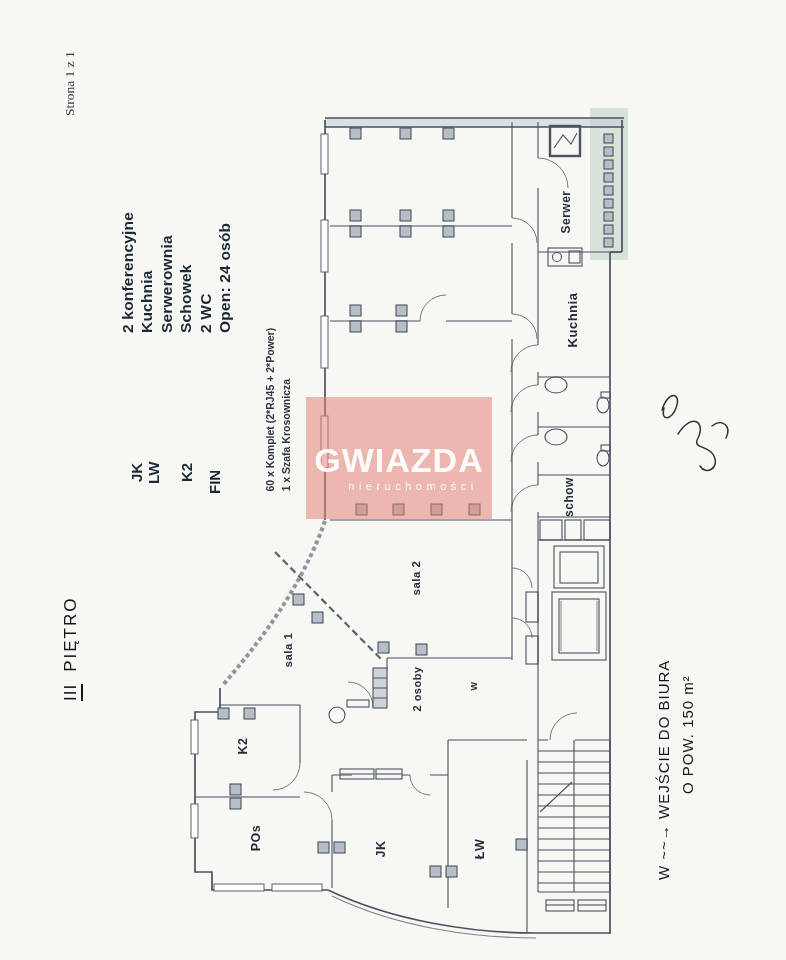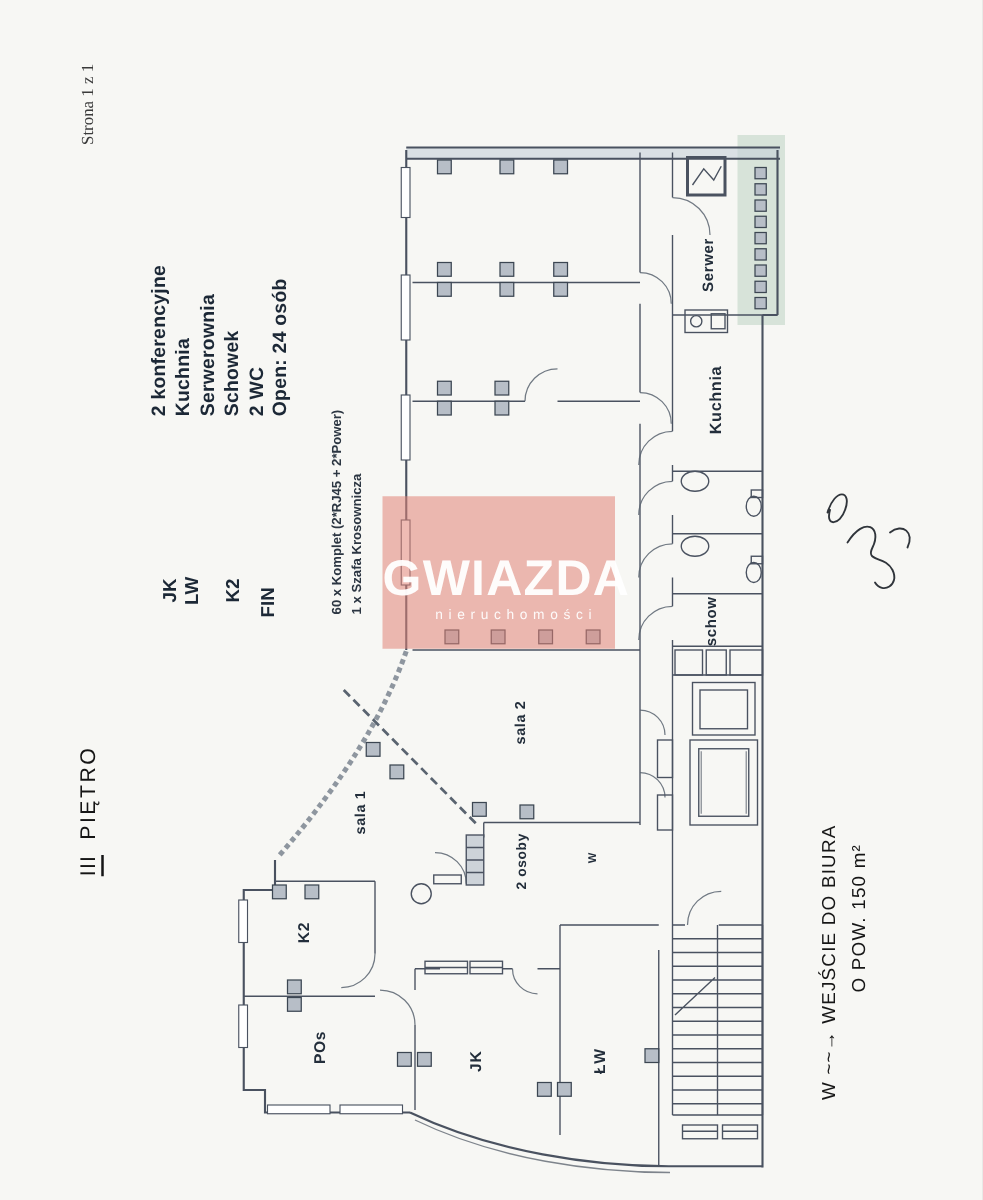--- a/index.html
+++ b/index.html
@@ -10,21 +10,21 @@
   .legend-rooms{font-weight:bold;font-size:15.5px;line-height:19.4px;color:#1c2836;letter-spacing:.2px;white-space:nowrap;}
   .legend-rooms span{display:block;}
   .code{font-weight:bold;font-size:15px;color:#1c2836;white-space:nowrap;}
   .equip{font-size:10.5px;font-weight:600;color:#2c3642;line-height:16px;white-space:nowrap;}
   .floor-title{font-size:17px;color:#151515;letter-spacing:2px;white-space:nowrap;font-weight:500;}
   .floor-title .numeral{border-bottom:2px solid #151515;padding-bottom:1px;margin-right:12px;letter-spacing:1px;}
   .note{font-size:15px;color:#161616;line-height:24px;white-space:nowrap;letter-spacing:1px;}
   .note .indent{display:block;padding-left:86px;}
   .watermark{position:absolute;left:306px;top:397px;width:186px;height:122px;
              background:rgba(226,131,118,.55);z-index:5;text-align:center;}
-  .brand{margin-top:46px;font-size:40px;font-weight:bold;color:rgba(255,255,255,.95);
+  .brand{margin-top:46px;font-size:34px;font-weight:bold;color:rgba(255,255,255,.95);
          letter-spacing:1px;line-height:1;}
   .brand-sub{font-size:11px;letter-spacing:4.5px;color:rgba(255,255,255,.93);margin-top:3px;padding-left:28px;}
   svg{position:absolute;}
   .w{stroke:#4a5260;fill:none;stroke-width:1.1;}
   .w2{stroke-width:1.7;}
   .door{stroke:#5a6470;fill:none;stroke-width:1;opacity:.85;}
   .sock{fill:#b7bec7;stroke:#3c4652;stroke-width:1;}
   .lbl{font-family:"Liberation Sans",sans-serif;font-weight:bold;fill:#232e3b;letter-spacing:.5px;}
   .scrib{stroke:#30353b;fill:none;stroke-width:1.5;stroke-linecap:round;}
 </style>

